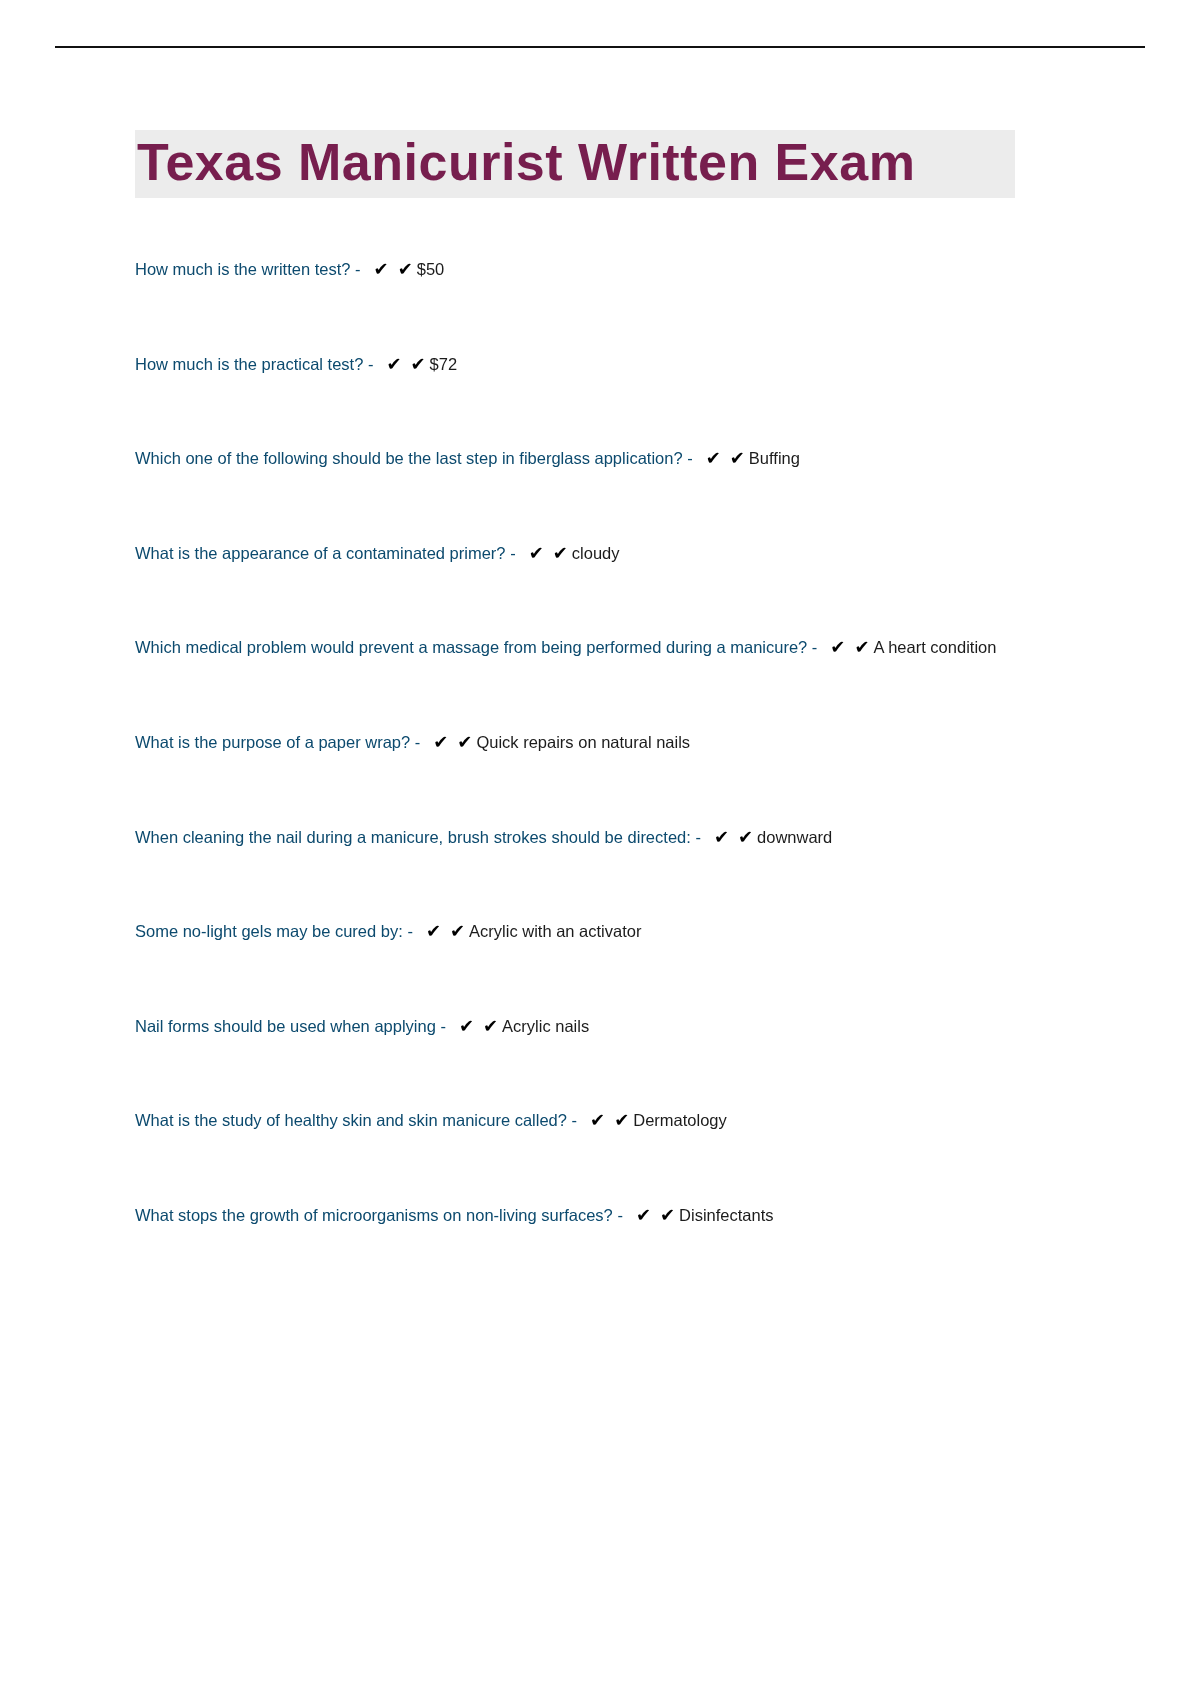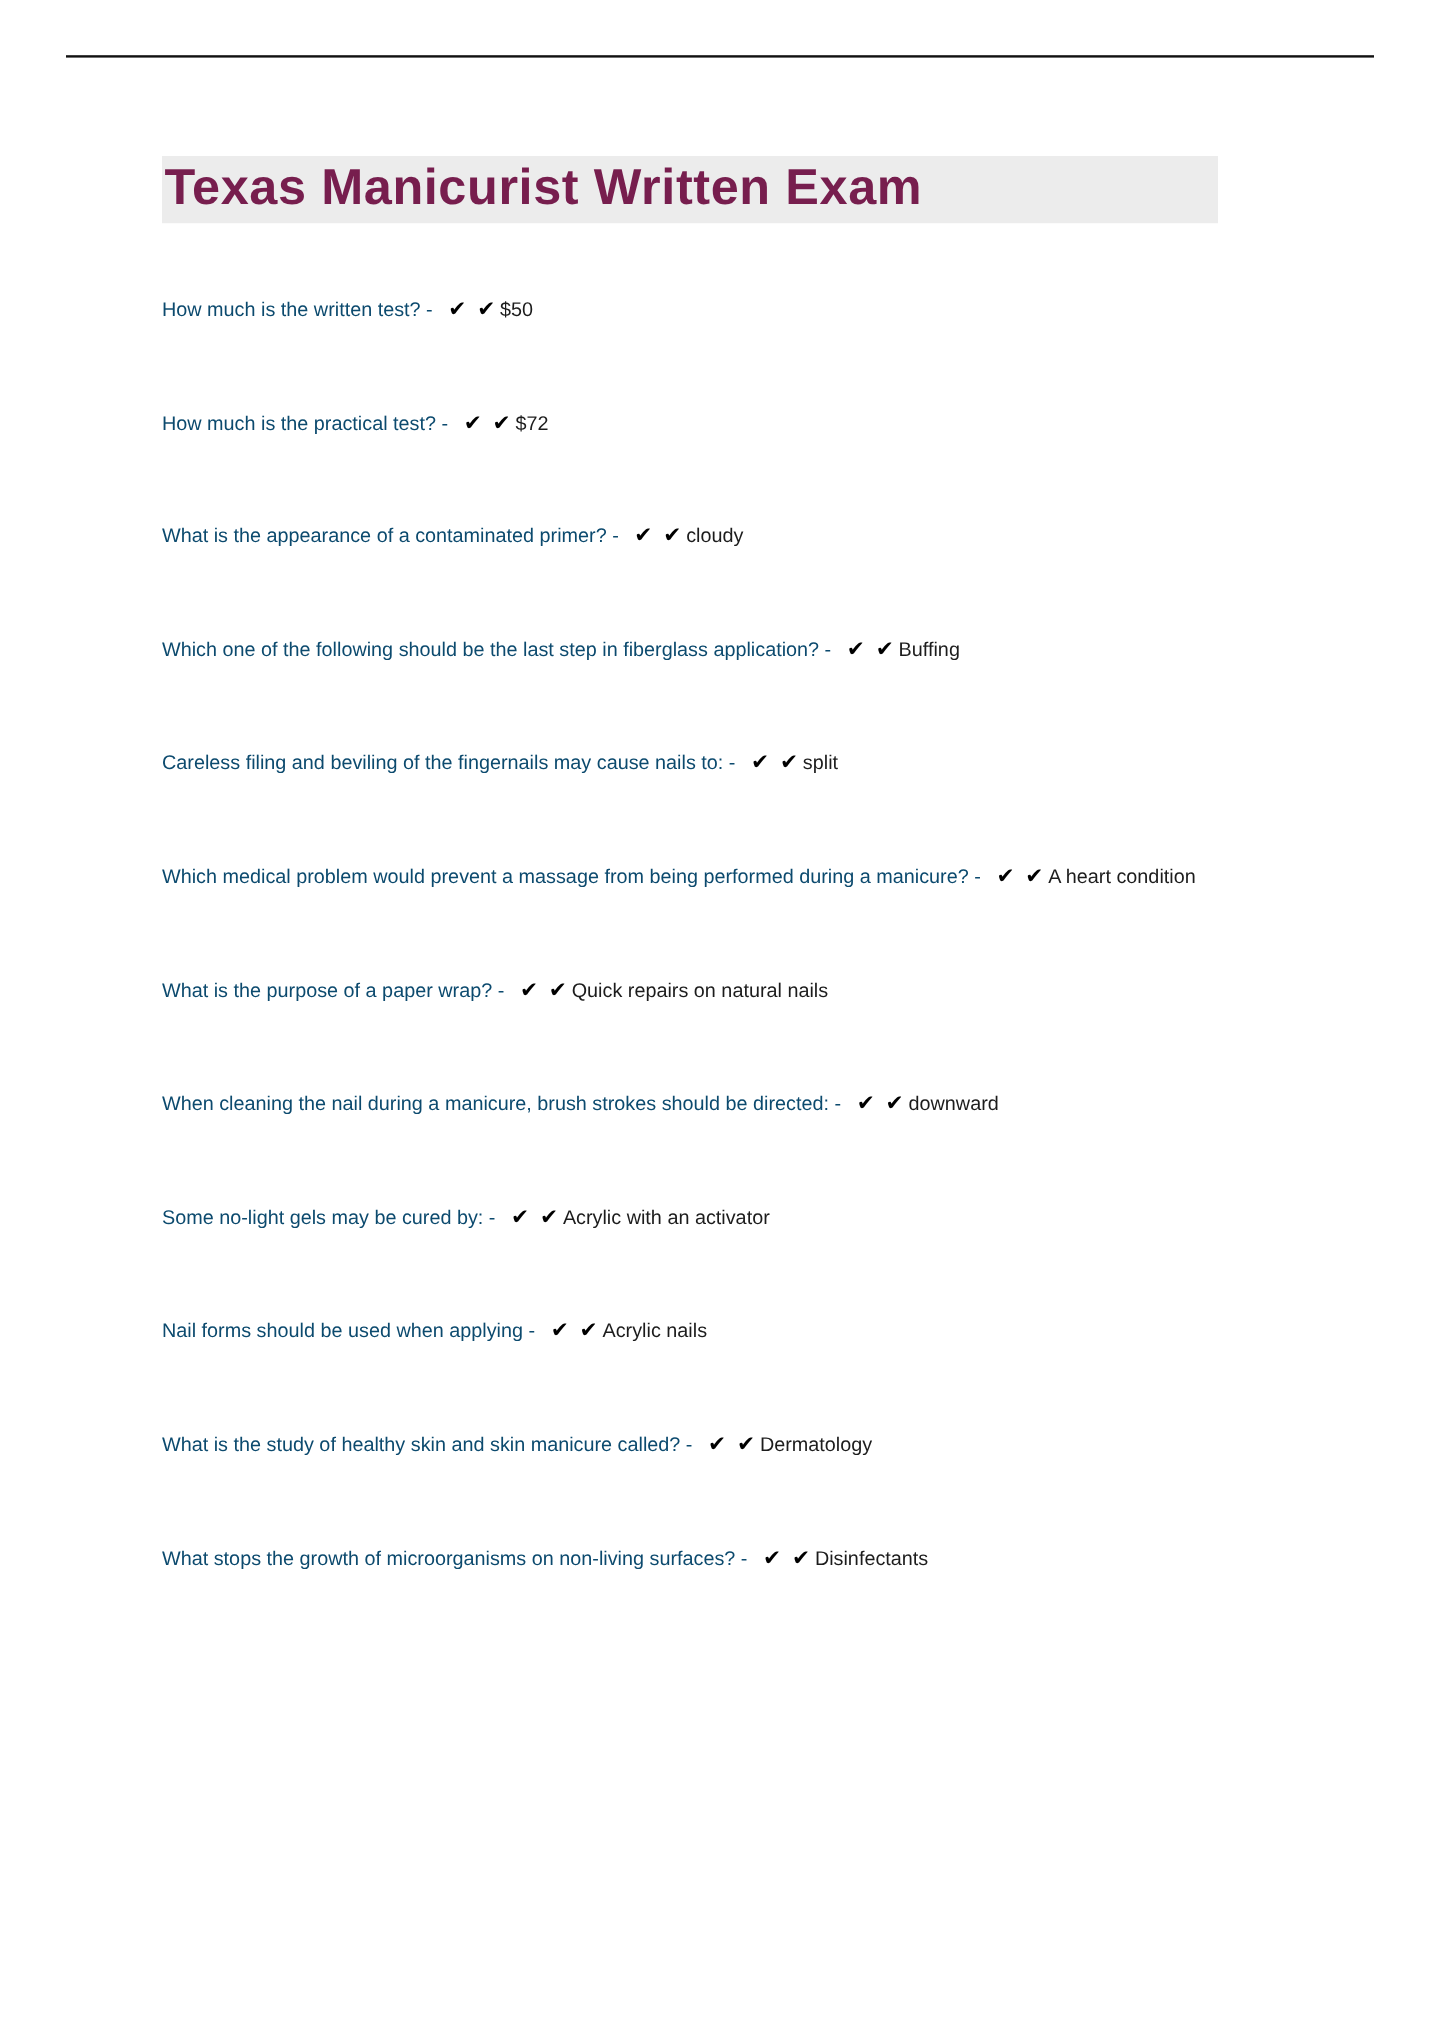--- a/index.html
+++ b/index.html
@@ -31,21 +31,21 @@
     top: 130px;
     left: 135px;
     width: 880px;
   }
 
   .title {
     display: block;
     width: 100%;
     background: #ececec;
     color: #771e4e;
-    font-size: 42px;
+    font-size: 52px;
     font-weight: bold;
     letter-spacing: 0.5px;
     padding: 2px 4px 6px 2px;
     margin-bottom: 56px;
     font-family: "Liberation Sans", "DejaVu Sans", sans-serif;
   }
 
   .qa-list { width: 100%; }
 
   .qa-item {
@@ -75,23 +75,22 @@
 </head>
 <body>
 
 <div class="page">
   <div class="top-rule"></div>
   <div class="content">
     <h1 class="title">Texas Manicurist Written Exam</h1>
     <div class="qa-list" id="qa-list">
         <div class="qa-item"><span class="question">How much is the written test? -</span><span class="checks"> ✔ ✔</span><span class="answer">$50</span></div>
         <div class="qa-item"><span class="question">How much is the practical test? -</span><span class="checks"> ✔ ✔</span><span class="answer">$72</span></div>
+        <div class="qa-item"><span class="question">Which one of the following should be the last step in fiberglass application? -</span><span class="checks"> ✔ ✔</span><span class="answer">Buffing</span></div>
         <div class="qa-item"><span class="question">What is the appearance of a contaminated primer? -</span><span class="checks"> ✔ ✔</span><span class="answer">cloudy</span></div>
-        <div class="qa-item"><span class="question">Which one of the following should be the last step in fiberglass application? -</span><span class="checks"> ✔ ✔</span><span class="answer">Buffing</span></div>
-        <div class="qa-item"><span class="question">Careless filing and beviling of the fingernails may cause nails to: -</span><span class="checks"> ✔ ✔</span><span class="answer">split</span></div>
         <div class="qa-item"><span class="question">Which medical problem would prevent a massage from being performed during a manicure? -</span><span class="checks"> ✔ ✔</span><span class="answer">A heart condition</span></div>
         <div class="qa-item"><span class="question">What is the purpose of a paper wrap? -</span><span class="checks"> ✔ ✔</span><span class="answer">Quick repairs on natural nails</span></div>
         <div class="qa-item"><span class="question">When cleaning the nail during a manicure, brush strokes should be directed: -</span><span class="checks"> ✔ ✔</span><span class="answer">downward</span></div>
         <div class="qa-item"><span class="question">Some no-light gels may be cured by: -</span><span class="checks"> ✔ ✔</span><span class="answer">Acrylic with an activator</span></div>
         <div class="qa-item"><span class="question">Nail forms should be used when applying -</span><span class="checks"> ✔ ✔</span><span class="answer">Acrylic nails</span></div>
         <div class="qa-item"><span class="question">What is the study of healthy skin and skin manicure called? -</span><span class="checks"> ✔ ✔</span><span class="answer">Dermatology</span></div>
         <div class="qa-item"><span class="question">What stops the growth of microorganisms on non-living surfaces? -</span><span class="checks"> ✔ ✔</span><span class="answer">Disinfectants</span></div>
       </div>
   </div>
 </div>

